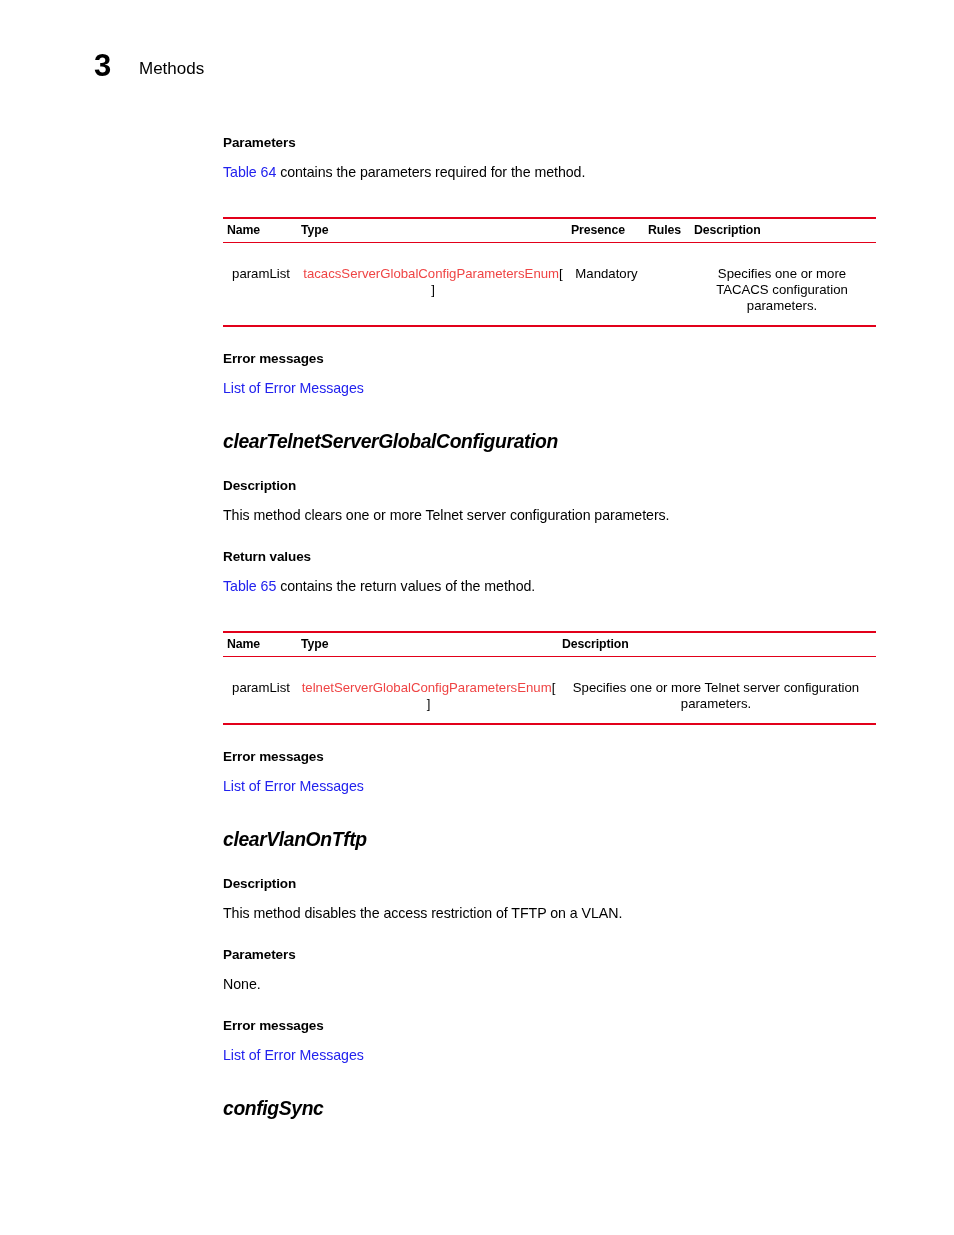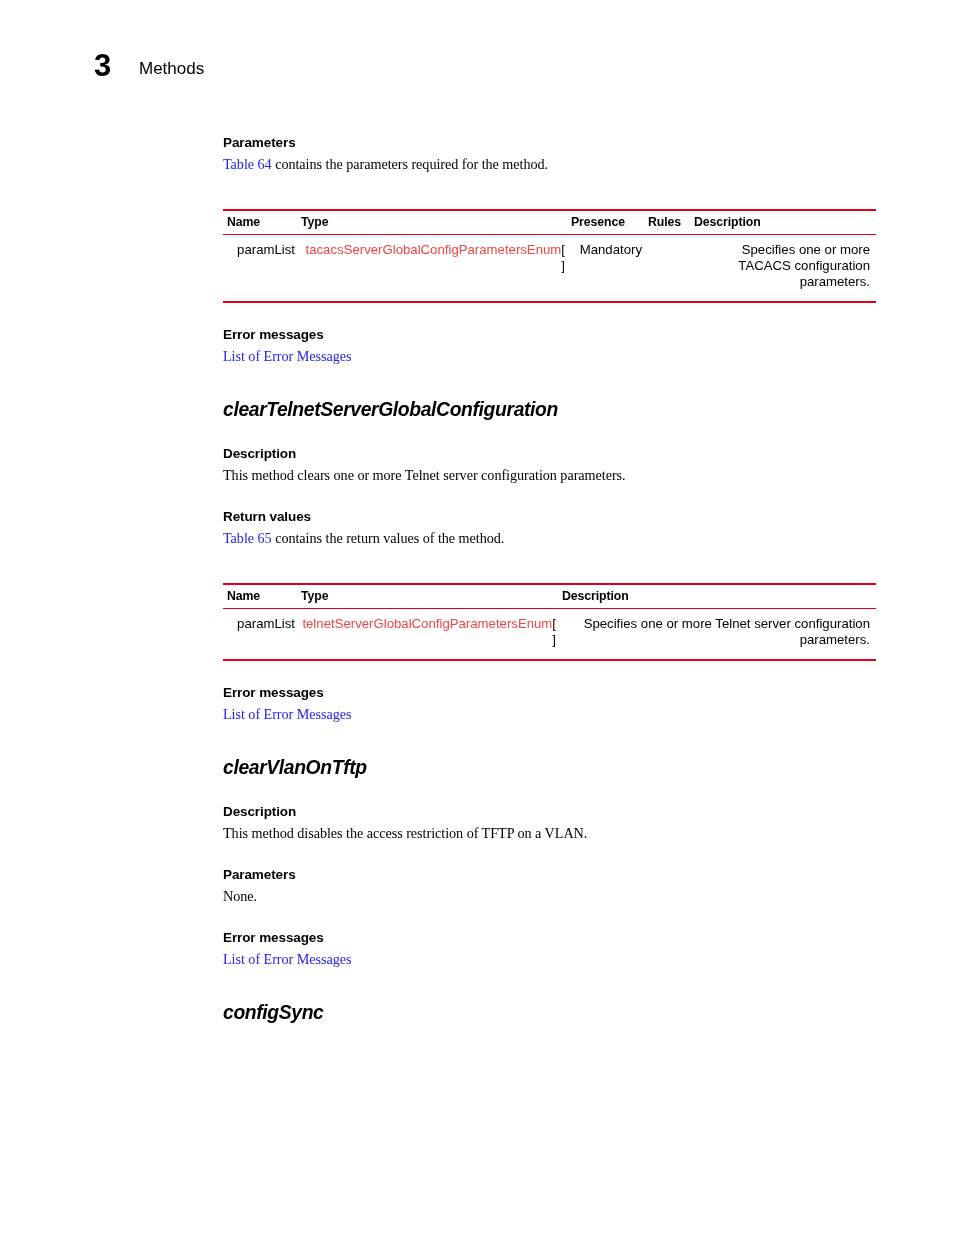--- a/index.html
+++ b/index.html
@@ -55,23 +55,22 @@
   .sub-head {
     font-size: 13.5px;
     font-weight: bold;
     line-height: 17px;
     margin: 0;
     letter-spacing: -0.1px;
   }
   .body-text {
     font-size: 14.2px;
     line-height: 19px;
-    margin: 4px 0 0 0;
+    margin: 12px 0 0 0;
     letter-spacing: -0.05px;
-    font-family: Liberation Serif, serif;
   }
   .link {
     color: #2222ee;
     text-decoration: none;
   }
   .method-head {
     font-size: 21px;
     font-weight: bold;
     font-style: italic;
     letter-spacing: -0.4px;
@@ -120,24 +119,24 @@
   table.doc-table th {
     text-align: left;
     font-size: 12.3px;
     font-weight: bold;
     letter-spacing: -0.1px;
     padding: 4px 0 4px 0;
     vertical-align: bottom;
     line-height: 15px;
   }
   table.doc-table td {
-    text-align: right;
+    text-align: center;
     font-size: 13.2px;
     font-weight: normal;
-    padding: 7px 6px 11px 0;
+    padding: 23px 6px 11px 0;
     vertical-align: top;
     line-height: 16px;
   }
   table.doc-table td.cell-name,
   table.doc-table th.col-name { padding-left: 4px; }
 
   
   .t64 .col-name     { width: 74px; }
   .t64 .col-type     { width: 270px; }
   .t64 .col-presence { width: 77px; }

